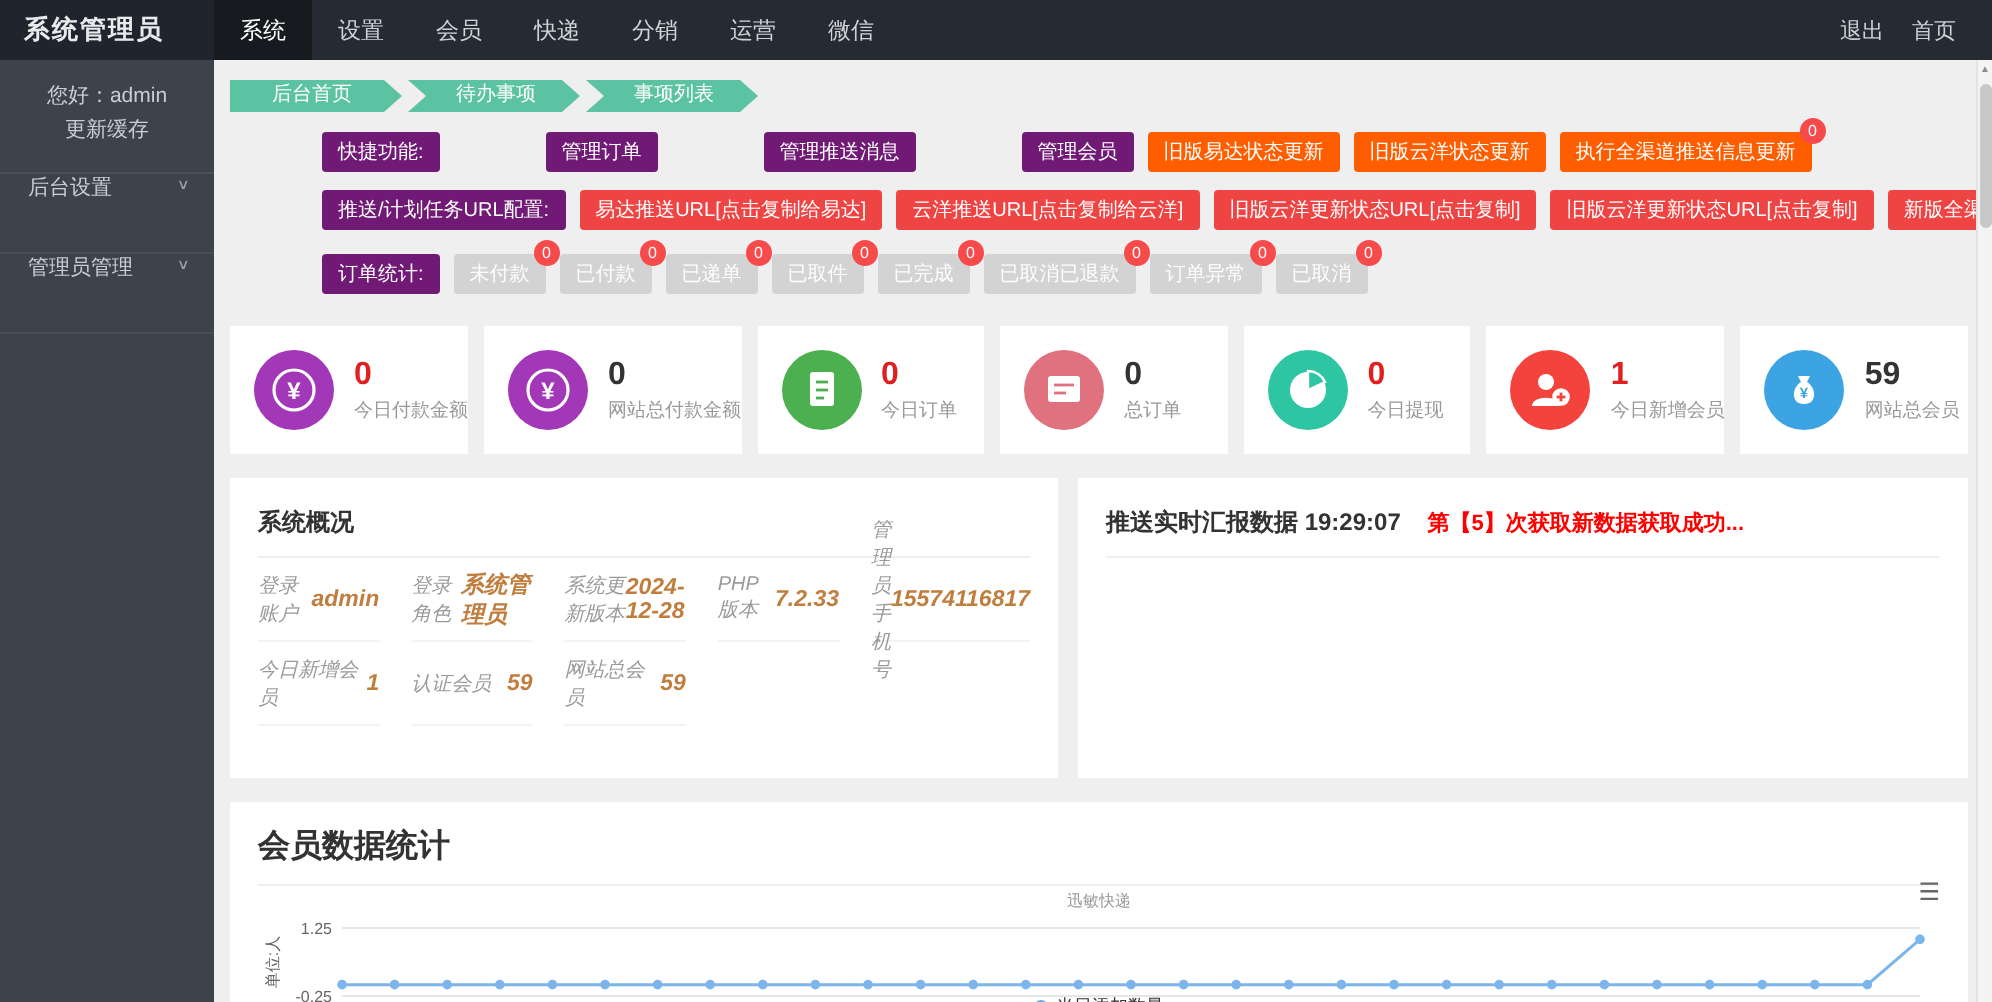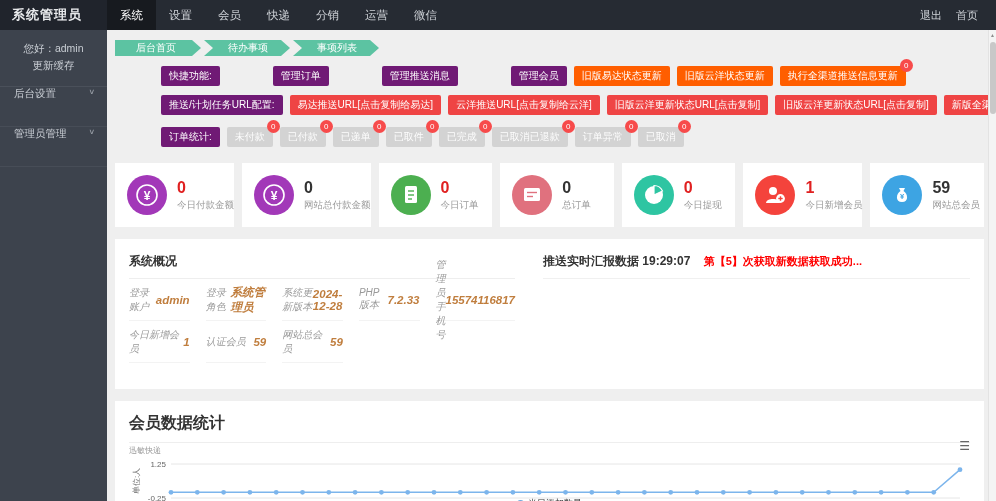--- a/index.html
+++ b/index.html
@@ -44,37 +44,37 @@
   
   .cards { display:flex; margin:16px 0 12px 0; }
   .card { flex:1; background:#fff; height:64px; margin-right:8px; display:flex; align-items:center; padding:0 0 0 12px; }
   .card:last-child { margin-right:0; }
   .card-icon { width:40px; height:40px; border-radius:50%; display:flex; align-items:center; justify-content:center; flex-shrink:0; }
   .card-meta { margin-left:10px; }
   .card-value { font-size:16px; font-weight:bold; line-height:18px; }
   .card-label { font-size:9.5px; color:#999; margin-top:2px; white-space:nowrap; }
 
   
-  .panel-row { display:flex; margin-bottom:12px; }
+  .panel-row { display:flex; gap:10px; margin-bottom:12px; }
   .panel { background:#fff; padding:10px 14px; }
   .panel-title { font-size:12px; font-weight:bold; color:#333; padding:4px 0 8px; border-bottom:1px solid #eee; }
   .panel-overview { width:414px; height:150px; }
   .panel-report { flex:1; height:150px; }
   .ov-grid { display:grid; grid-template-columns:1fr 1fr 1fr 1fr 1fr; column-gap:16px;font-style:italic; }
   .ov-cell { display:flex; justify-content:space-between; align-items:center; height:42px; border-bottom:1px solid #f3f3f3; }
   .ov-label { color:#9a9a9a; font-size:10px; }
   .ov-value { color:#c07e3e; font-weight:bold; font-size:11.5px; }
   .report-title { font-size:12px; font-weight:bold; color:#333; padding:4px 0 8px; border-bottom:1px solid #f0f0f0; }
   .report-msg { color:#ff0000; font-weight:bold; font-size:11px; margin-left:10px; }
 
   
   .panel-chart { height:140px; padding:8px 14px 0; position:relative; }
   .chart-head { font-size:16px; font-weight:bold; padding:4px 0 8px; border-bottom:1px solid #eee; }
   .chart-title { text-align:center; font-size:13px; color:#333; margin-top:6px; font-family:"Liberation Sans",sans-serif; }
-  .chart-sub { font-size:8px; color:#999; margin-top:2px; }
+  .chart-sub { text-align:center; font-size:8px; color:#999; margin-top:2px; }
   .chart-menu { position:absolute; right:14px; top:40px; color:#666; font-size:12px; cursor:pointer; line-height:10px; }
   .chart-area { position:relative; }
   .chart-legend { position:absolute; left:0; right:0; top:96px; text-align:center; font-size:9px; color:#333; }
   .legend-dot { display:inline-block; width:7px; height:7px; border-radius:50%; background:#6fa8dc; margin-right:4px; vertical-align:middle; }
 
   
   .scrollbar { position:absolute; top:30px; right:0; width:8px; bottom:0; background:#f4f4f4; border-left:1px solid #e3e3e3; z-index:30; }
   .scroll-up { color:#8d8d8d; font-size:5px; text-align:center; line-height:10px; cursor:pointer; }
   .scroll-thumb { position:absolute; top:12px; left:1px; width:6px; height:72px; background:#c8c8c8; border-radius:3px; cursor:pointer; }
 </style>

